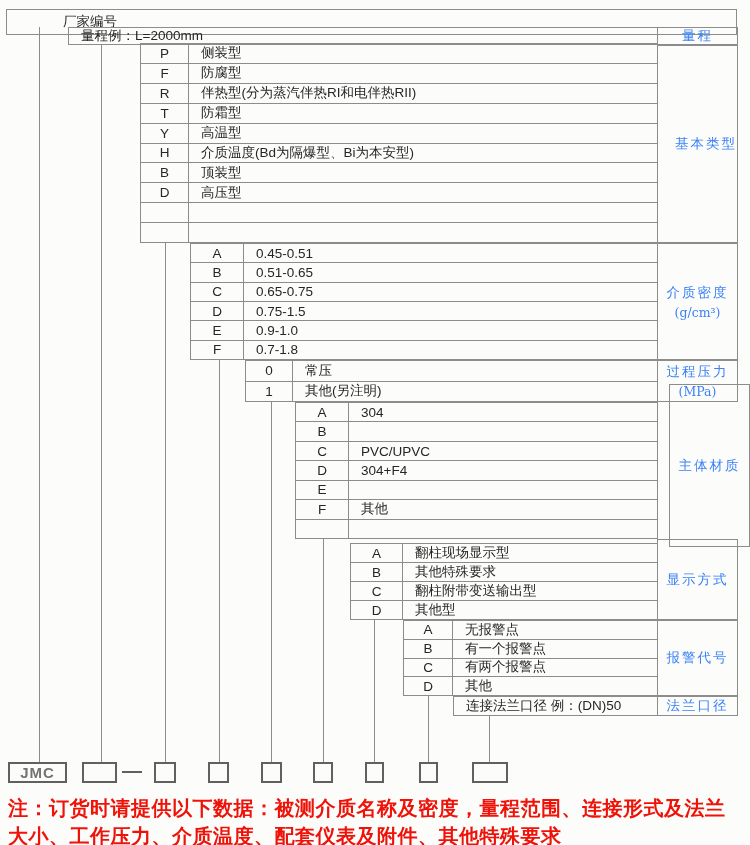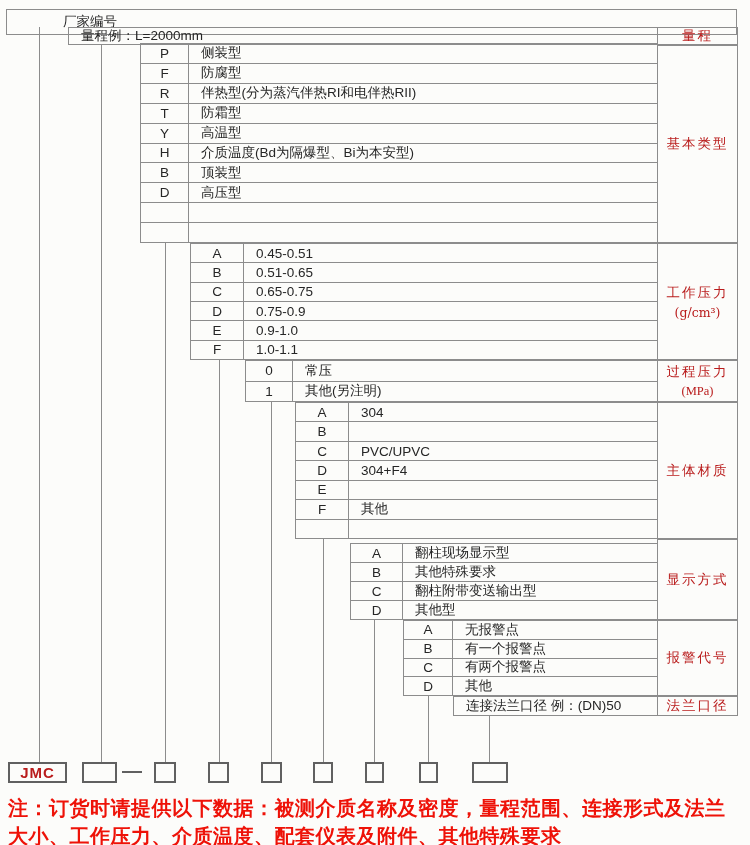--- a/index.html
+++ b/index.html
@@ -12,27 +12,27 @@
   .row .code{display:flex;align-items:center;justify-content:center;border-right:1px solid #8c8c8c;box-sizing:border-box;}
   .row .desc{flex:1;display:flex;align-items:center;padding-left:12px;white-space:nowrap;overflow:hidden;}
   .t1{left:140px;top:43px;width:518px;height:200px}.t1 .code{width:48px}
   .t2{left:190px;top:243px;width:468px;height:117px}.t2 .code{width:53px}
   .t3{left:245px;top:360px;width:413px;height:42px}.t3 .code{width:47px}
   .t4{left:295px;top:402px;width:363px;height:137px}.t4 .code{width:53px}
   .t5{left:350px;top:543px;width:308px;height:77px}.t5 .code{width:52px}
   .t6{left:403px;top:620px;width:255px;height:76px}.t6 .code{width:49px}
   .lab{position:absolute;left:657px;width:81px;border:1px solid #8c8c8c;box-sizing:border-box;
        display:flex;flex-direction:column;align-items:center;justify-content:center;
-       font-family:"DejaVu Serif",serif;color:#b91c1c;font-size:13.5px;}
+       font-family:"DejaVu Serif",serif;color:#3b82f6;font-size:13.5px;}
   .lab .l1{letter-spacing:2px;}
   .lab .l2{letter-spacing:0;margin-top:3px;font-size:12.5px;}
   .vline{position:absolute;width:1px;background:#8c8c8c;}
   .bbox{position:absolute;top:762px;height:21px;border:2px solid #606060;box-sizing:border-box;
         background:#fcfcfa;display:flex;align-items:center;justify-content:center;}
-  .jmc{font-weight:bold;font-size:15px;letter-spacing:1px;color:#b91c1c;align-items:flex-end;}
+  .jmc{font-weight:bold;font-size:15px;letter-spacing:1px;color:#737373;align-items:flex-end;}
   .dash{position:absolute;top:771px;height:2px;background:#606060;}
   .note{position:absolute;left:8px;top:794px;width:736px;color:#ee1208;font-weight:bold;
         font-size:20px;line-height:1.42;letter-spacing:0.5px;}
 </style>
 </head>
 <body>
 
 <div class="sheet">
 
   <div class="cellbox" style="left:6px;top:9px;width:731px;height:26px;">
@@ -96,29 +96,29 @@
     <div class="row">
         <div class="code">B</div>
         <div class="desc">0.51-0.65</div>
       </div>
     <div class="row">
         <div class="code">C</div>
         <div class="desc">0.65-0.75</div>
       </div>
     <div class="row">
         <div class="code">D</div>
-        <div class="desc">0.75-0.9</div>
+        <div class="desc">0.75-1.5</div>
       </div>
     <div class="row">
         <div class="code">E</div>
         <div class="desc">0.9-1.0</div>
       </div>
     <div class="row">
         <div class="code">F</div>
-        <div class="desc">1.0-1.1</div>
+        <div class="desc">0.7-1.8</div>
       </div>
   </div>
 
   <div class="tbl t3">
     <div class="row">
         <div class="code">0</div>
         <div class="desc">常压</div>
       </div>
     <div class="row">
         <div class="code">1</div>
@@ -190,32 +190,32 @@
     <div class="row">
         <div class="code">D</div>
         <div class="desc">其他</div>
       </div>
   </div>
 
   <div class="cellbox" style="left:453px;top:696px;width:205px;height:20px;">
     <span style="padding-left:12px;white-space:nowrap;">连接法兰口径 例：(DN)50</span>
   </div>
 
-  <div class="lab" style="top:45px;height:198px;">
+  <div class="lab" style="top:45px;height:198px;align-items:flex-end;">
       <span class="l1">基本类型</span>
     </div>
   <div class="lab" style="top:243px;height:117px;">
-      <span class="l1">工作压力</span>
+      <span class="l1">介质密度</span>
       <span class="l2">(g/cm³)</span>
     </div>
-  <div class="lab" style="top:360px;height:42px;font-family:Liberation Serif, serif;">
+  <div class="lab" style="top:360px;height:42px;">
       <span class="l1">过程压力</span>
       <span class="l2">(MPa)</span>
     </div>
-  <div class="lab" style="top:402px;height:137px;">
+  <div class="lab" style="top:384px;height:163px;margin-left:12px;">
       <span class="l1">主体材质</span>
     </div>
   <div class="lab" style="top:620px;height:76px;">
       <span class="l1">报警代号</span>
     </div>
   <div class="lab" style="top:539px;height:81px;">
       <span class="l1">显示方式</span>
     </div>
   <div class="lab" style="top:696px;height:20px;">
       <span class="l1">法兰口径</span>

